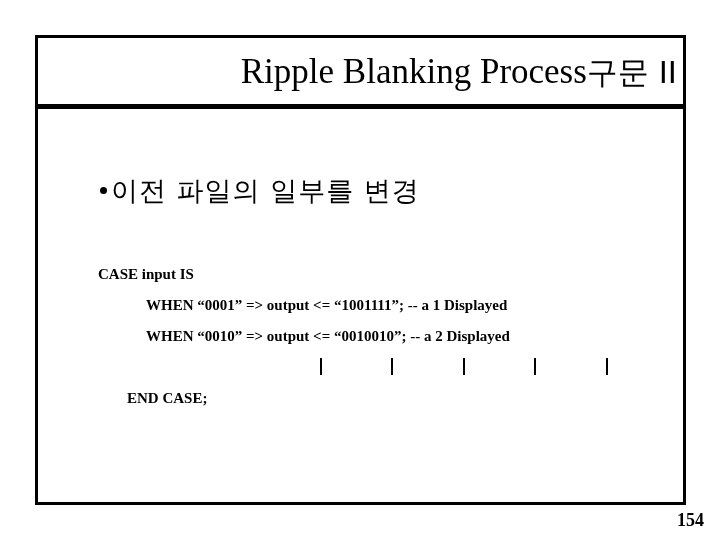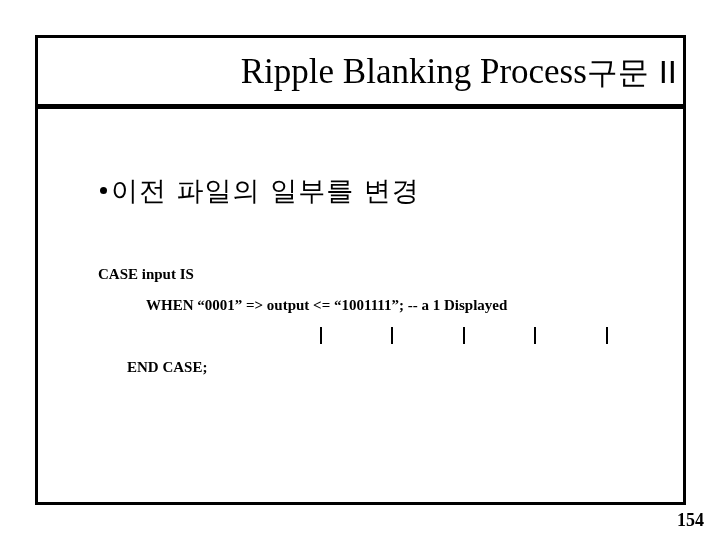--- a/index.html
+++ b/index.html
@@ -153,20 +153,21 @@
       <span class="bullet-dot"></span>
       <span class="bullet-text">이전 파일의 일부를 변경</span>
     </div>
 
     <div class="code-block">
 
       <div class="code-line ind-0">CASE input IS</div>
 
       <div class="code-line ind-2">WHEN “0001” =&gt; output &lt;= “1001111”;  -- a 1 Displayed</div>
 
+      <div class="code-line ind-2">WHEN “0010” =&gt; output &lt;= “0010010”;  -- a 2 Displayed</div>
 
       <div class="bars-row">
         <span class="bar-mark" style="left:249px"></span>
         <span class="bar-mark" style="left:320px"></span>
         <span class="bar-mark" style="left:392px"></span>
         <span class="bar-mark" style="left:463px"></span>
         <span class="bar-mark" style="left:535px"></span>
       </div>
 
 

